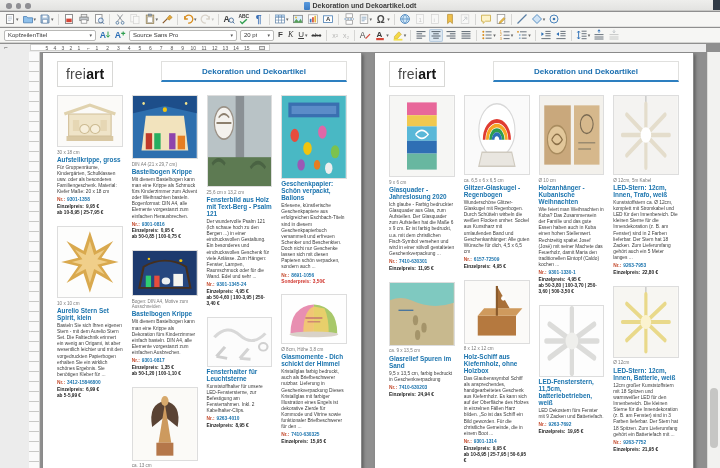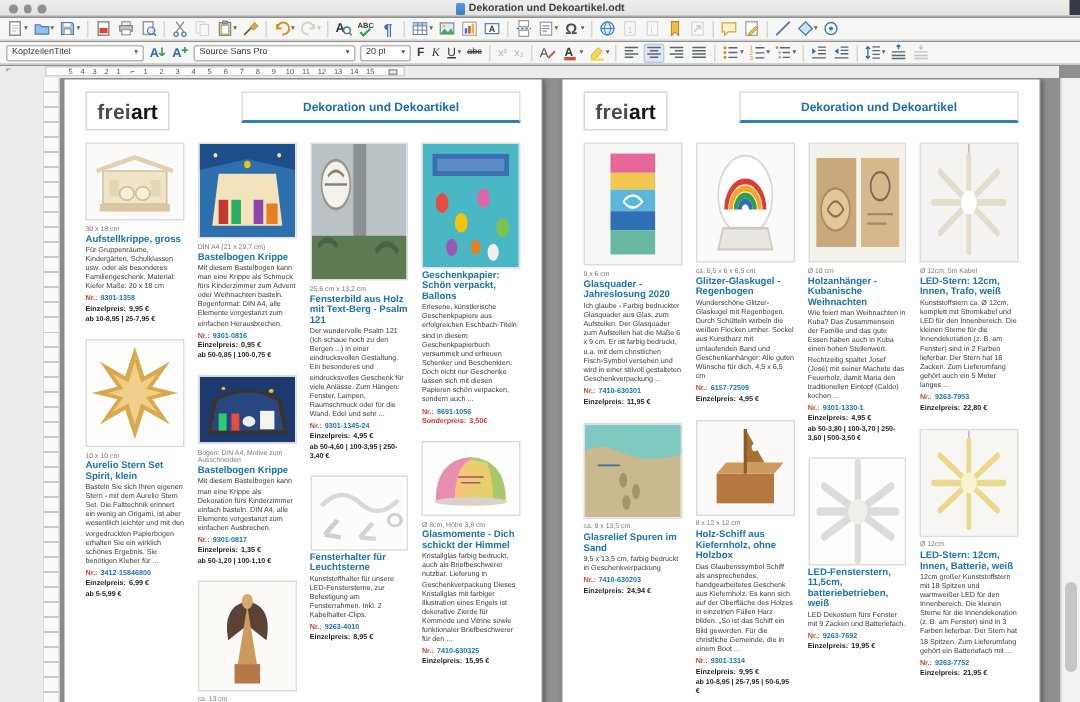--- a/index.html
+++ b/index.html
@@ -50,21 +50,21 @@
           background-image:repeating-linear-gradient(to bottom,transparent 0 9px,#c9c9c7 9px 10px);}
   .pages{position:absolute;left:42px;top:0;display:flex;gap:12px;}
   .page{width:320px;background:#fff;border:1px solid #8a8a8a;box-shadow:1.5px 1.5px 3px rgba(0,0,0,.35);
         padding:8px 14px 20px;height:900px;}
   .scrollbar{position:absolute;right:0;top:0;width:13px;height:100%;background:#f2f2f0;border-left:1px solid #dcdcda;}
   .thumb{position:absolute;left:2px;right:2px;top:336px;height:60px;background:#c6c6c4;border-radius:5px;}
   
   .ph{display:flex;align-items:flex-start;}
   .logo{width:56px;height:26px;border:1px solid #d8d8d6;display:flex;align-items:center;justify-content:center;
         font-size:14px;background:#fff;}
-  .logo .lt{font-weight:700;color:#4a4a4a;letter-spacing:.2px;}
+  .logo .lt{font-weight:400;color:#4a4a4a;letter-spacing:.2px;}
   .logo .lb{font-weight:700;color:#141414;}
   .ptitle-box{margin-left:48px;width:186px;height:21px;border:1px solid #e0e0de;border-bottom:2px solid #2d7fc0;
               display:flex;align-items:center;justify-content:center;font-size:8px;font-weight:bold;color:#1b6fb0;}
   .cols{display:flex;gap:9px;margin-top:8px;}
   .col{flex:1;min-width:0;}
   .product{margin-bottom:10px;}
   .pimg{border:1px solid #ddd;background:#fff;overflow:hidden;}
   .pimg svg{display:block;width:100%;height:100%;}
   .psize{font-size:4.6px;color:#7a7a7a;margin-top:2.5px;line-height:1.15;}
   .pt{font-size:6.4px;font-weight:bold;color:#1b74ae;line-height:1.1;margin-top:1px;}

